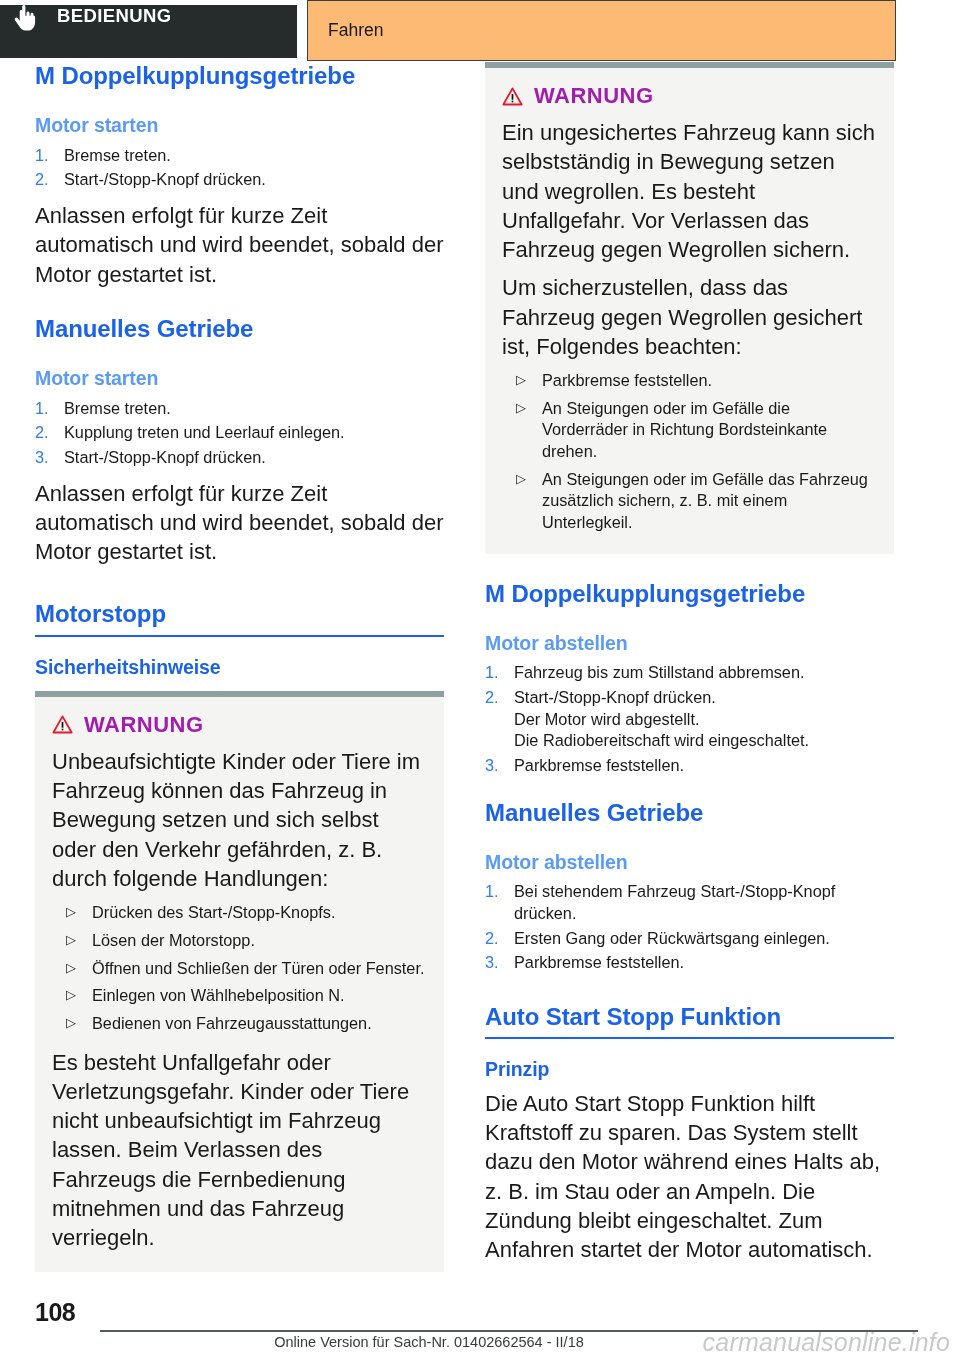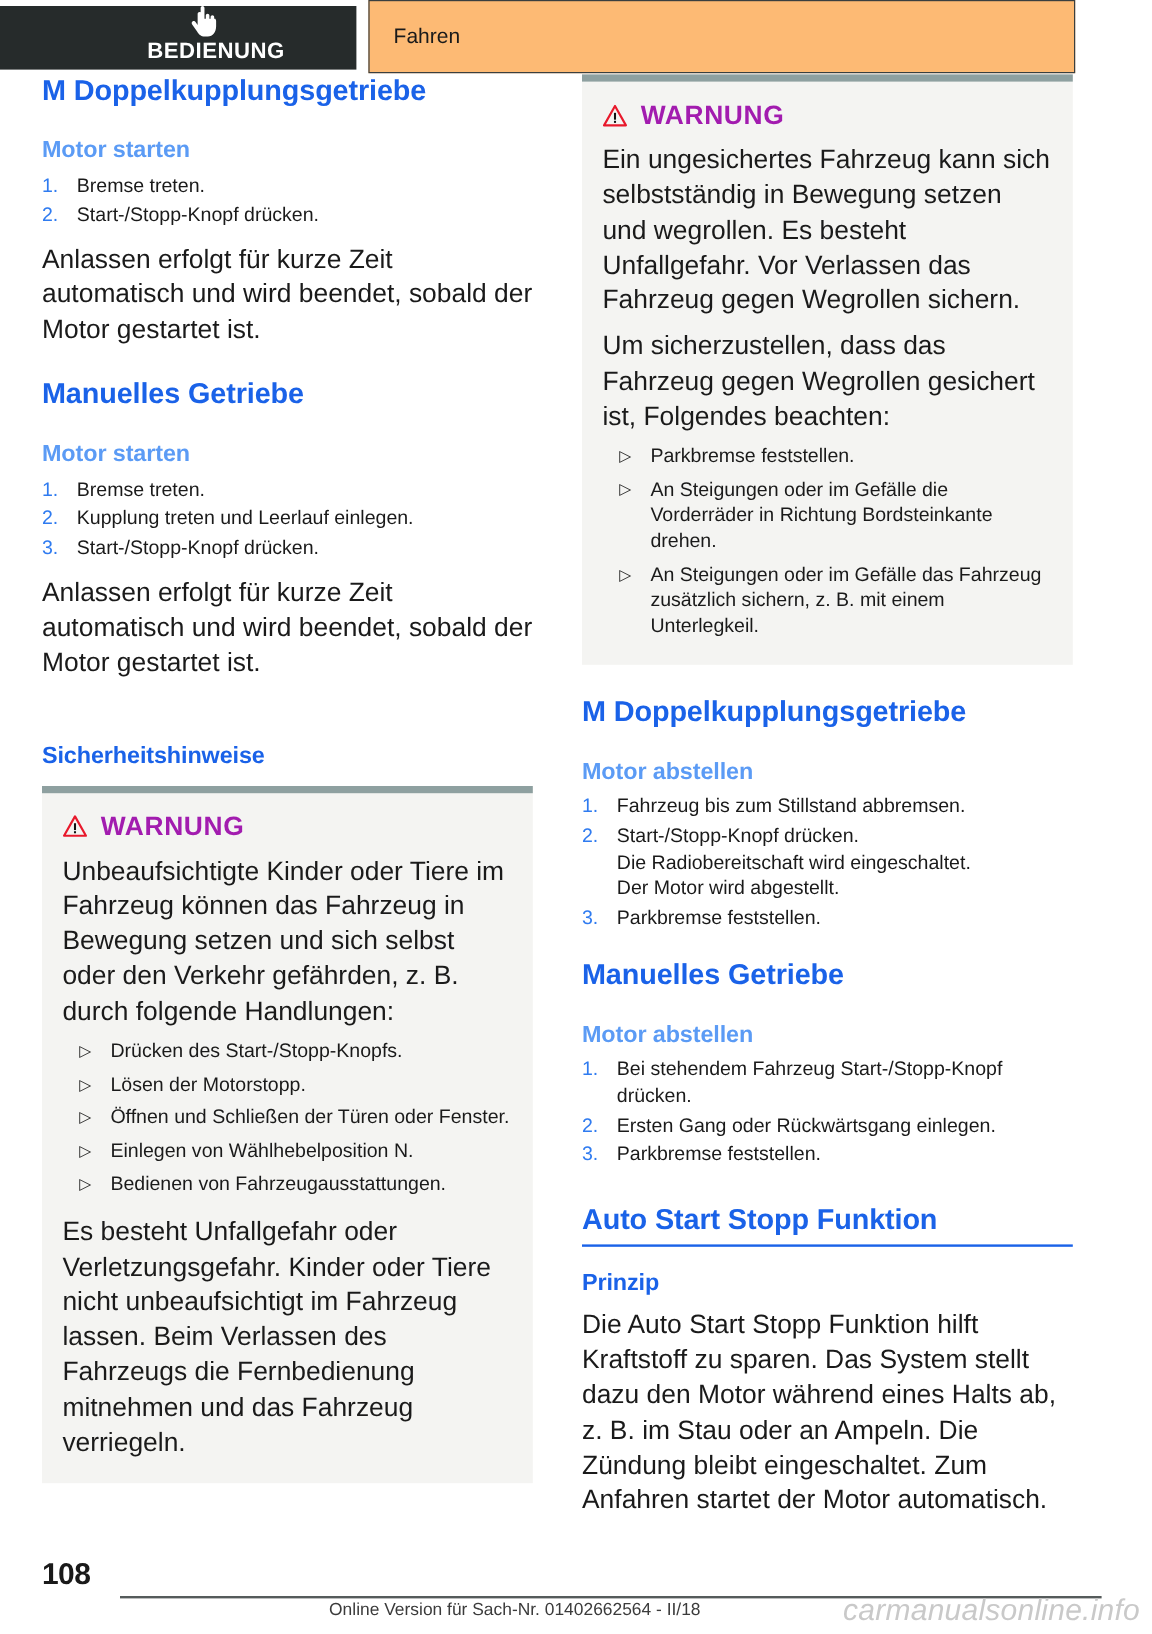--- a/index.html
+++ b/index.html
@@ -23,24 +23,23 @@
     margin: 0;
   }
   .header-chapter {
     position: absolute;
     left: 0;
     top: 5px;
     width: 297px;
     height: 53px;
     background: #262b2b;
     display: flex;
-    align-items: center;
+    align-items: flex-start;
     box-sizing: border-box;
-    padding-left: 42px;
-    flex-direction: column;
+    padding-left: 14px;
   }
   .hand-icon {
     width: 22px;
     height: 26px;
     display: block;
     flex: 0 0 auto;
   }
   .header-chapter-label {
     color: #ffffff;
     font-size: 18.5px;
@@ -295,20 +294,21 @@
         <span class="num">2.</span><span>Kupplung treten und Leerlauf einlegen.</span>
       </li>
       <li>
         <span class="num">3.</span><span>Start-/Stopp-Knopf drücken.</span>
       </li>
     </ol>
     <div class="sp-xs"></div>
     <p class="body">Anlassen erfolgt für kurze Zeit automatisch und wird beendet, sobald der Motor gestartet ist.</p>
 
     <div class="sp-xl"></div>
+    <h1 class="section ruled">Motorstopp</h1>
     <div class="sp-m"></div>
     <h2 class="sub dark">Sicherheitshinweise</h2>
     <div class="sp-s"></div>
 
     <div class="warnbox">
       <div class="warn-head">
         <svg class="warn-tri" viewBox="0 0 22 20">
           <path d="M11 1.4 L20.6 18.4 L1.4 18.4 Z" fill="none" stroke="#e8192c" stroke-width="1.9" stroke-linejoin="round"></path>
           <rect x="10.1" y="7.4" width="1.8" height="6.0" fill="#111111"></rect>
           <rect x="10.1" y="14.4" width="1.8" height="1.8" fill="#111111"></rect>
@@ -353,22 +353,22 @@
     <h1 class="section">M Doppelkupplungsgetriebe</h1>
     <div class="sp-m"></div>
     <h2 class="sub">Motor abstellen</h2>
     <div class="sp-xs"></div>
     <ol class="steps">
       <li>
         <span class="num">1.</span><span>Fahrzeug bis zum Stillstand abbremsen.</span>
       </li>
       <li>
         <span class="num">2.</span><span>Start-/Stopp-Knopf drücken.</span>
+        <span class="note">Der Motor wird abgestellt.</span>
         <span class="note">Die Radiobereitschaft wird eingeschaltet.</span>
-        <span class="note">Der Motor wird abgestellt.</span>
       </li>
       <li>
         <span class="num">3.</span><span>Parkbremse feststellen.</span>
       </li>
     </ol>
 
     <div class="sp-m"></div>
     <h1 class="section">Manuelles Getriebe</h1>
     <div class="sp-m"></div>
     <h2 class="sub">Motor abstellen</h2>

